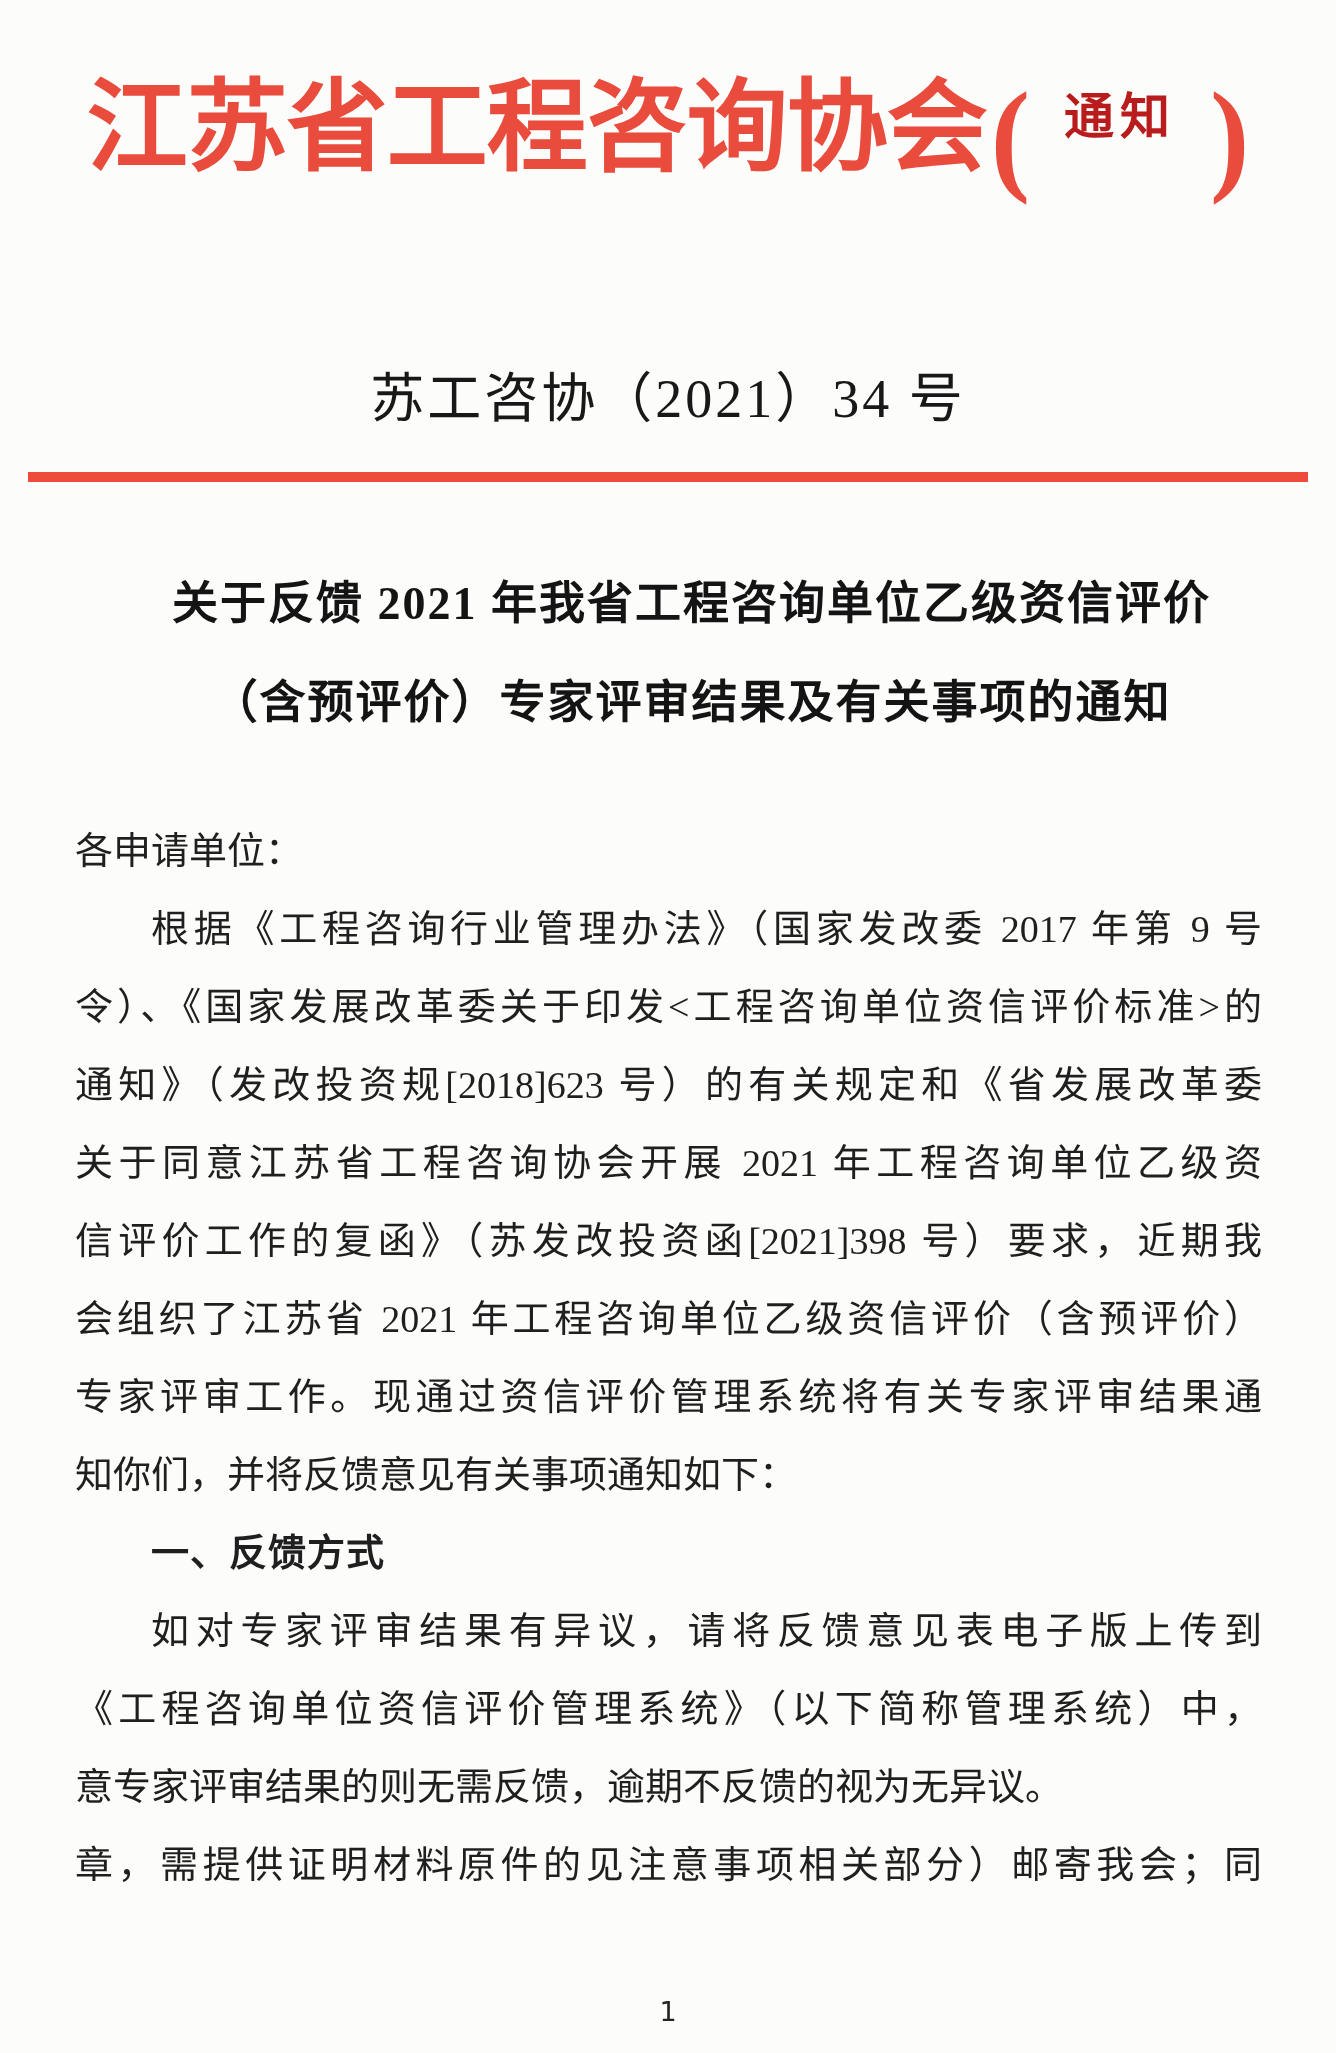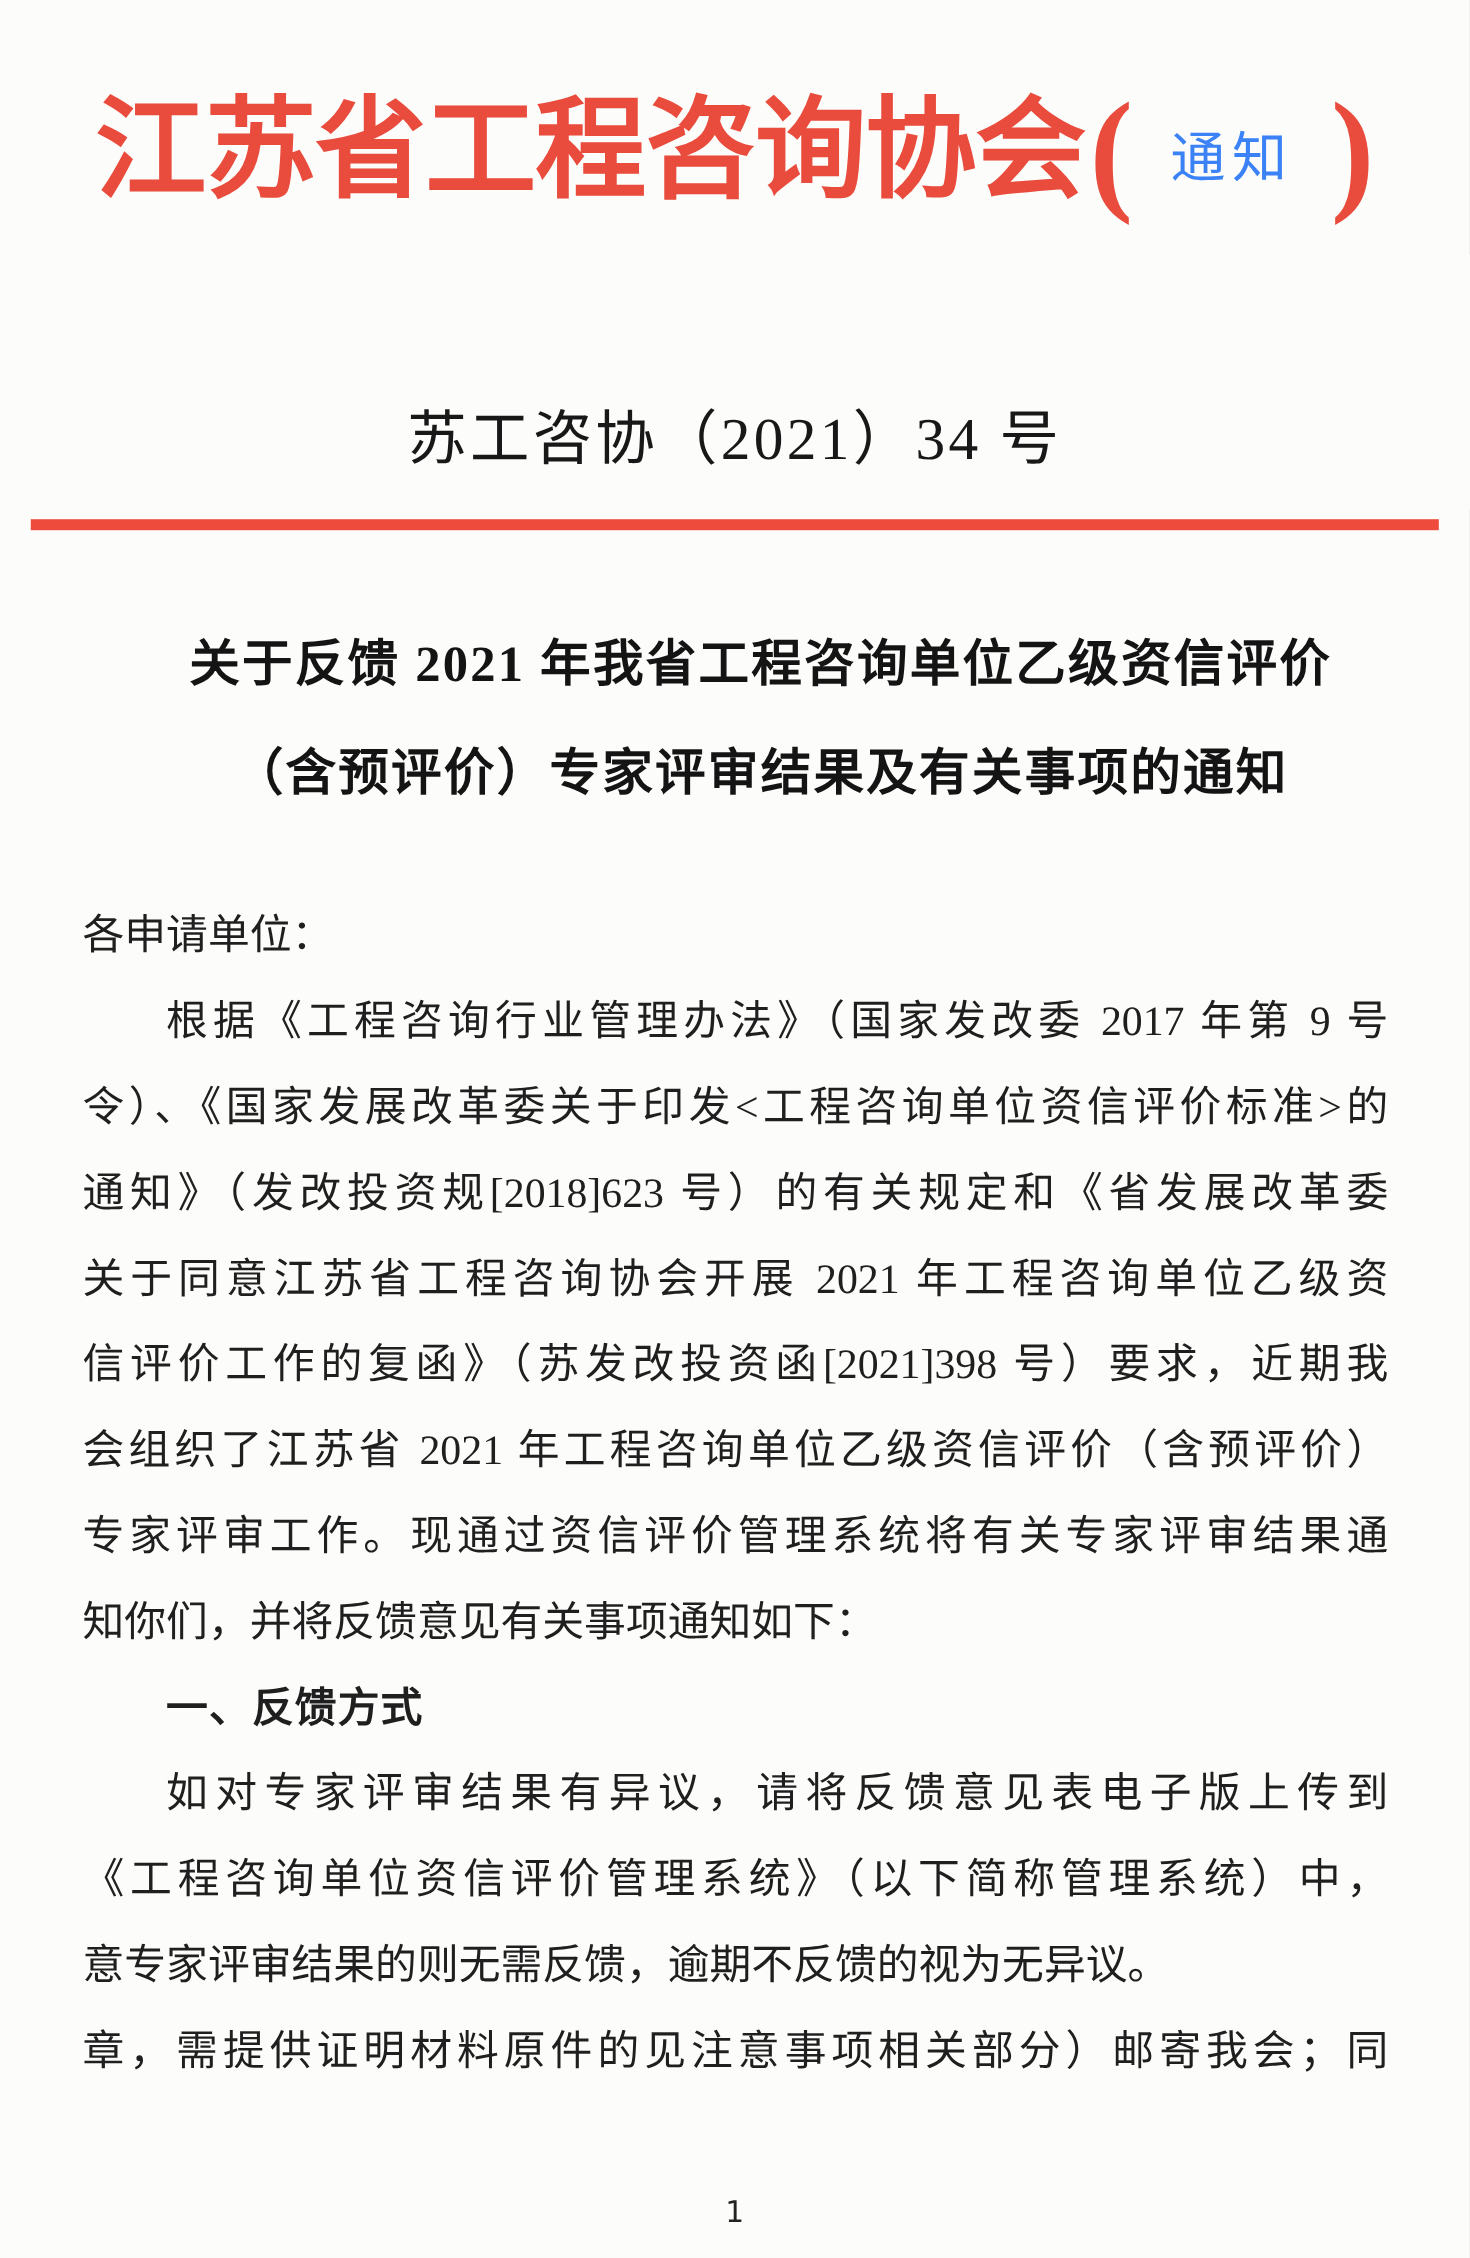--- a/index.html
+++ b/index.html
@@ -16,43 +16,42 @@
     overflow: hidden;
     font-family: "Liberation Serif", "DejaVu Serif", serif;
     color: #1e1e1e;
   }
 
   
   .masthead {
     padding-top: 78px;
     height: 118px;
     display: flex;
-    align-items: center;
     justify-content: center;
     white-space: nowrap;
   }
   .masthead .org {
     font-size: 101px;
     font-weight: 900;
     color: #e94b3c;
     letter-spacing: -1px;
     line-height: 1;
   }
   .masthead .paren {
     font-size: 118px;
     font-weight: 700;
     color: #e94b3c;
     line-height: 1;
     transform: scaleY(1.05);
   }
   .masthead .paren.open { margin-left: 4px; }
   .masthead .doctype {
     font-size: 50px;
-    font-weight: 400;
-    color: #3b82f6;
+    font-weight: 700;
+    color: #b91c1c;
     margin: 14px 34px 0 34px;
     letter-spacing: 6px;
     line-height: 1;
   }
 
   
   .doc-number {
     margin-top: 168px;
     text-align: center;
     font-size: 54px;

